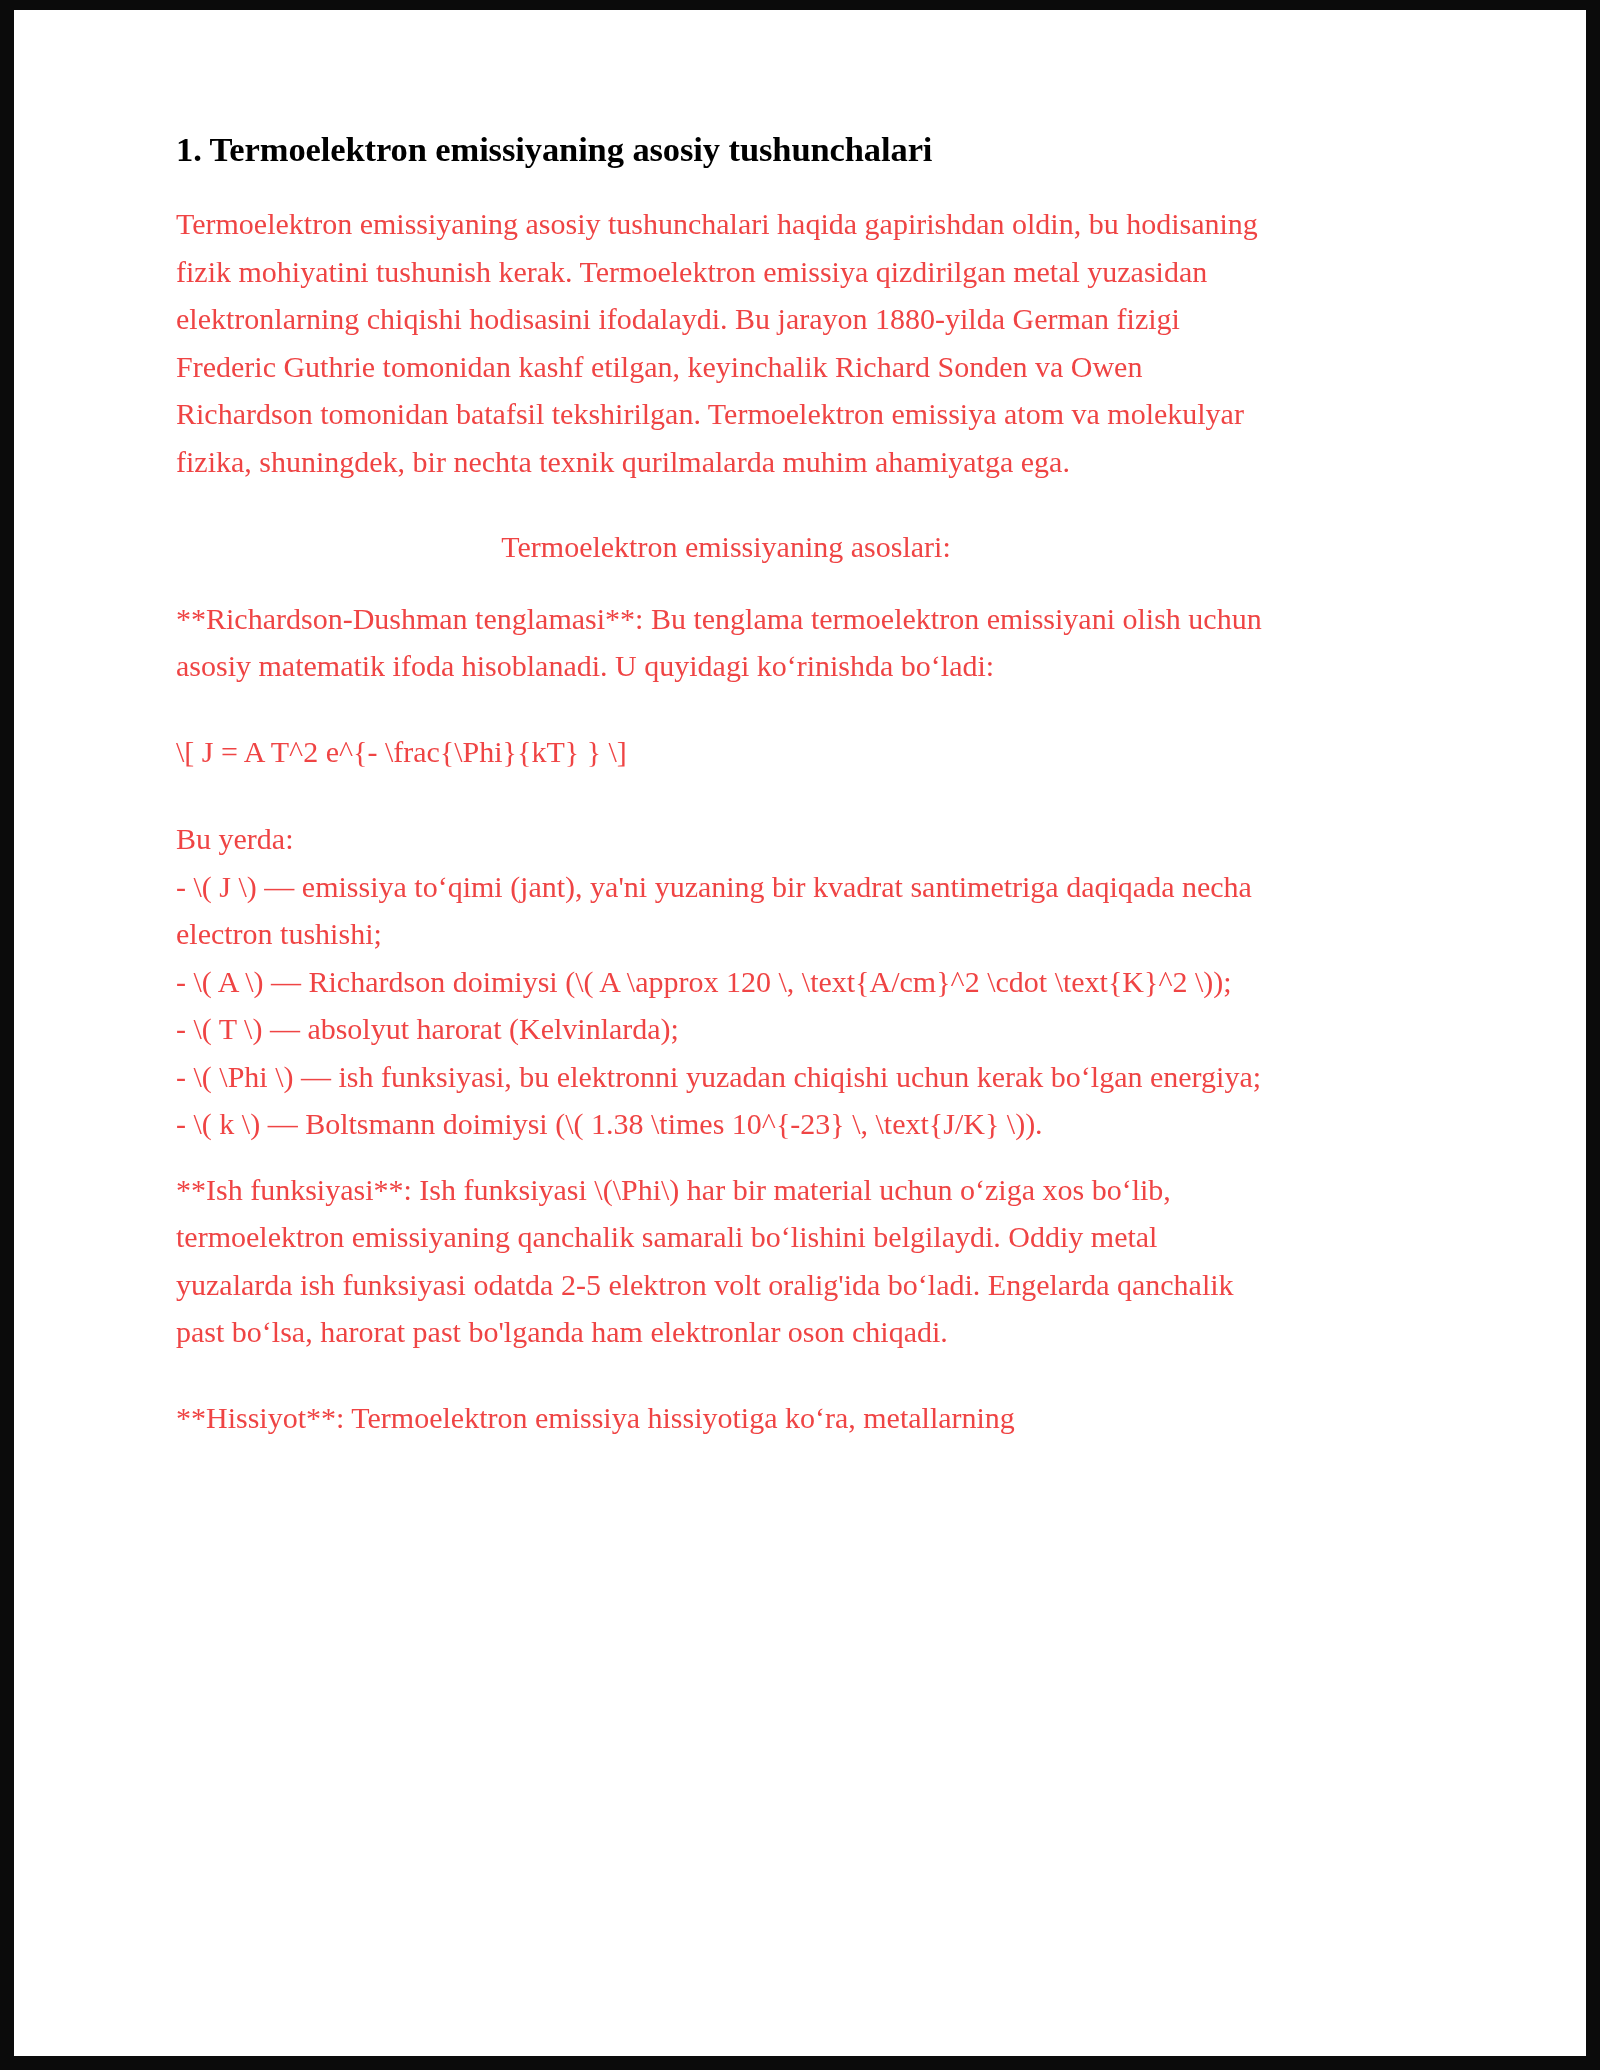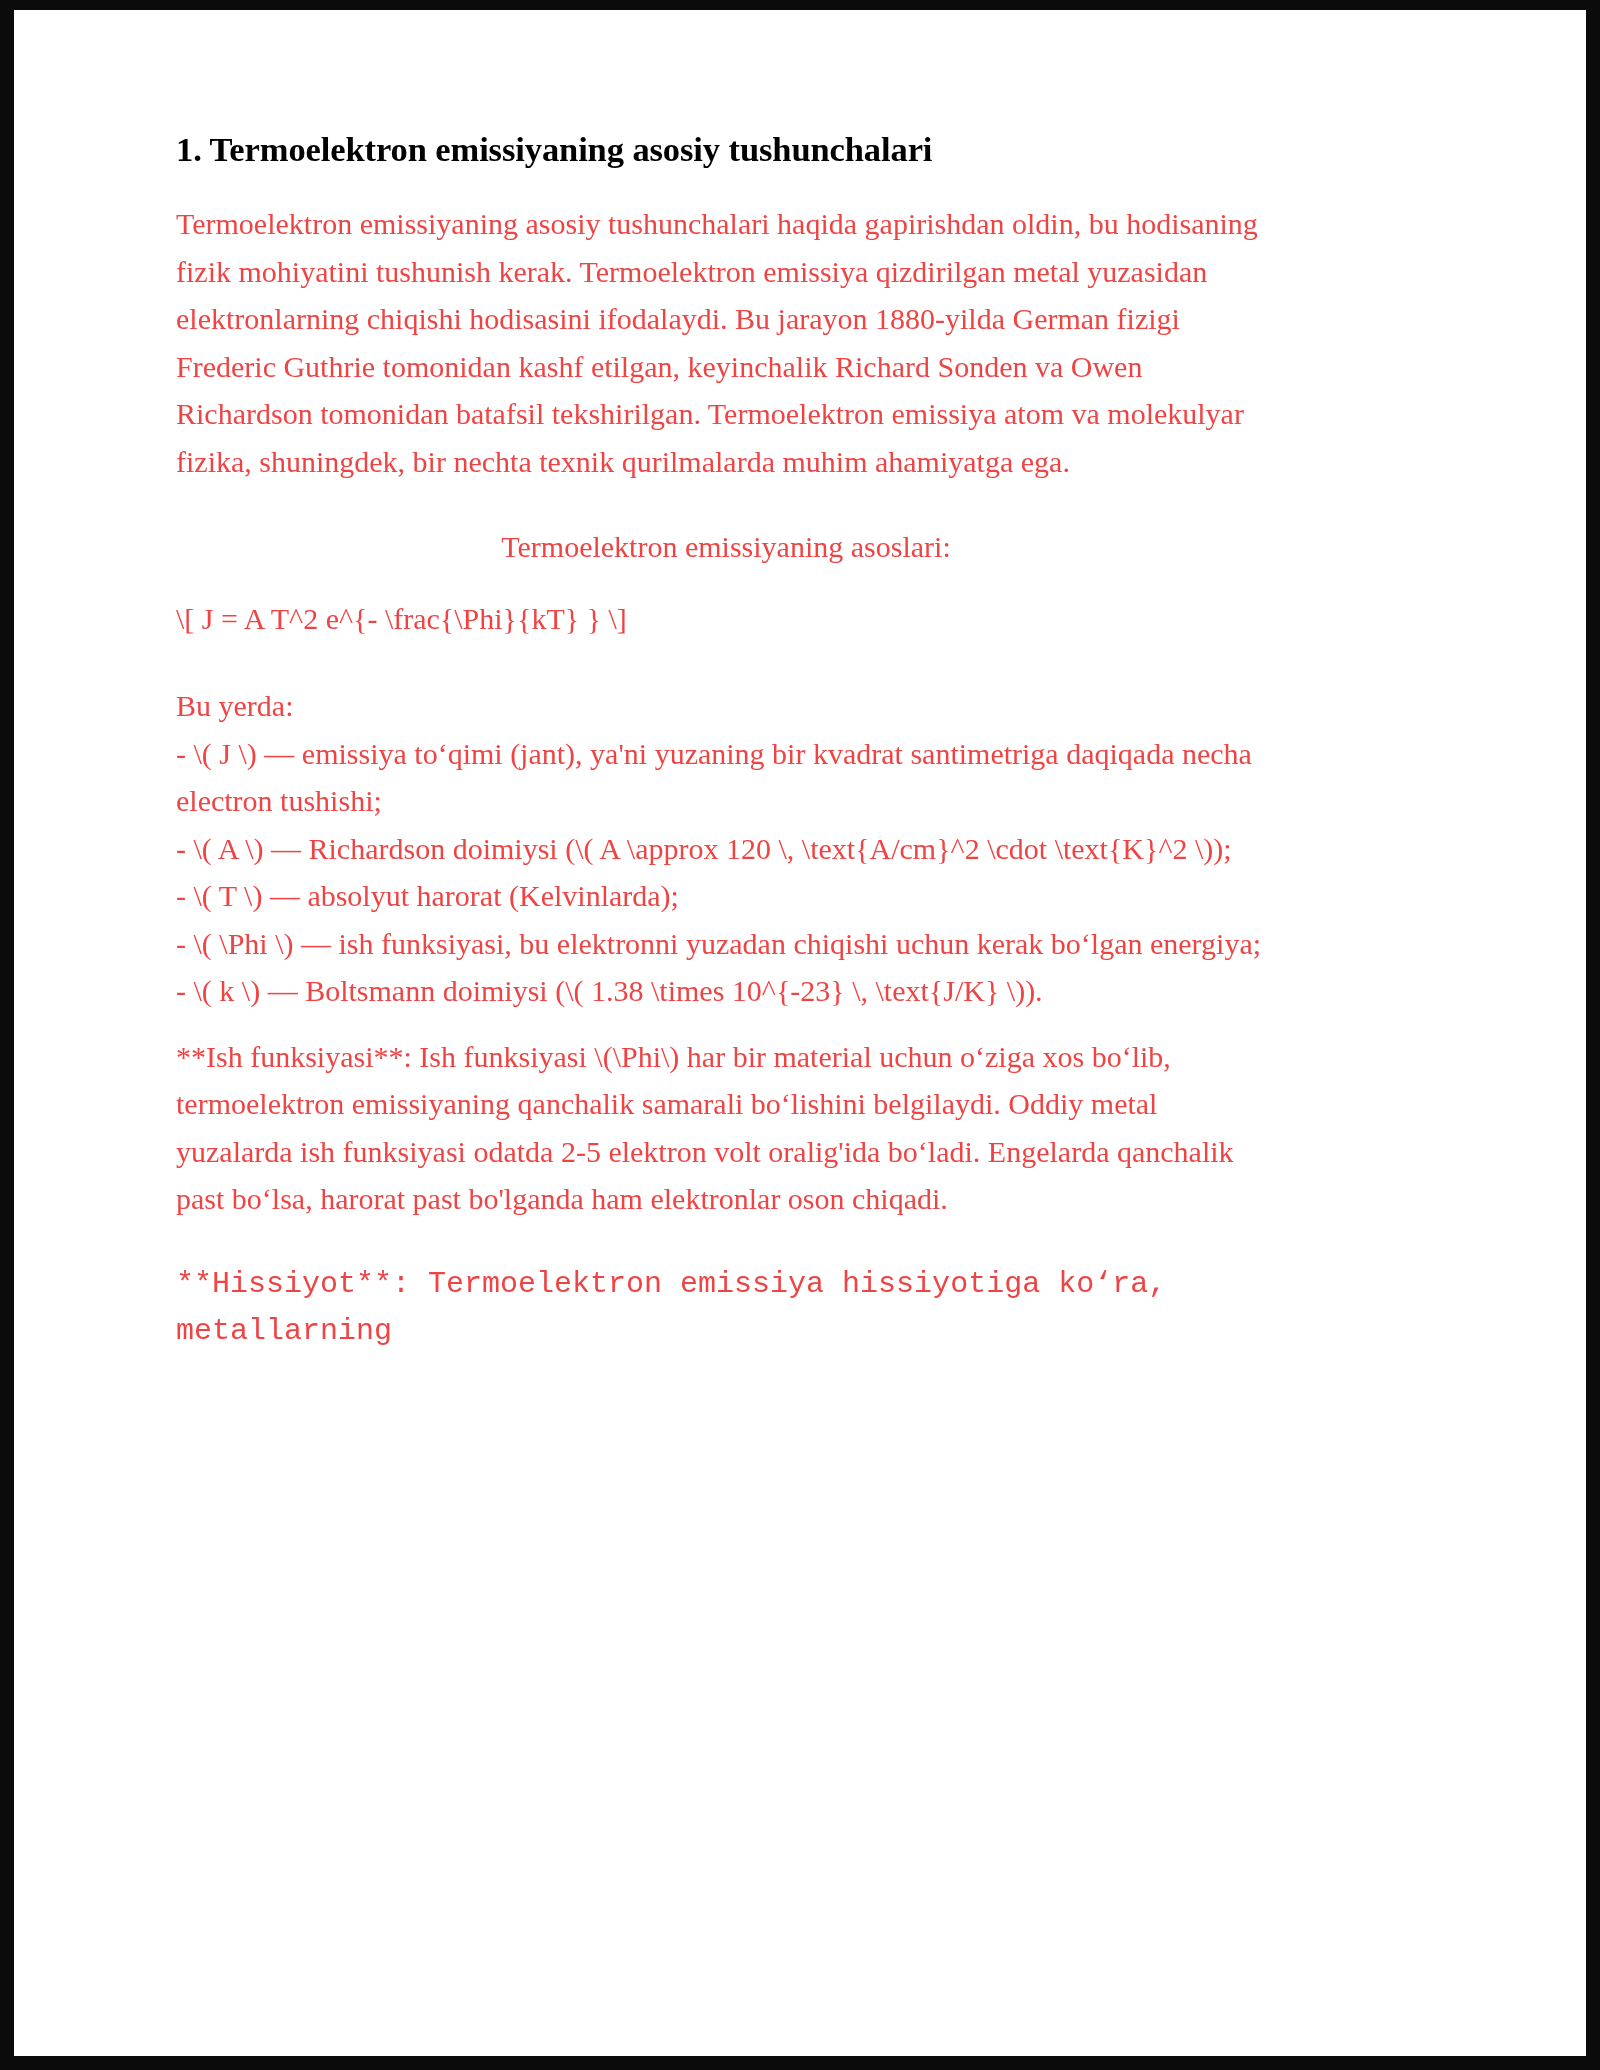--- a/index.html
+++ b/index.html
@@ -71,36 +71,36 @@
     margin-bottom: 40px;
   }
 
   p.doc-para.list-block {
     white-space: pre-wrap;
     margin-bottom: 18px;
   }
 
   p.doc-para.last {
     margin-bottom: 0;
-    font-family: Liberation Mono, monospace;
   }
 </style>
 </head>
 <body>
 
 <div class="page-frame">
   <div class="page-sheet">
     <div class="doc-body">
 
       <h1 class="doc-title">1. Termoelektron emissiyaning asosiy tushunchalari</h1>
 
       <p class="doc-para">Termoelektron emissiyaning asosiy tushunchalari haqida gapirishdan oldin, bu hodisaning fizik mohiyatini tushunish kerak. Termoelektron emissiya qizdirilgan metal yuzasidan elektronlarning chiqishi hodisasini ifodalaydi. Bu jarayon 1880-yilda German fizigi Frederic Guthrie tomonidan kashf etilgan, keyinchalik Richard Sonden va Owen Richardson tomonidan batafsil tekshirilgan. Termoelektron emissiya atom va molekulyar fizika, shuningdek, bir nechta texnik qurilmalarda muhim ahamiyatga ega.</p>
 
       <p class="doc-para tight">Termoelektron emissiyaning asoslari:</p>
 
+      <p class="doc-para">**Richardson-Dushman tenglamasi**: Bu tenglama termoelektron emissiyani olish uchun asosiy matematik ifoda hisoblanadi. U quyidagi ko‘rinishda bo‘ladi:</p>
 
       <p class="doc-para eq">\[ J = A T^2 e^{- \frac{\Phi}{kT} } \]</p>
 
       <p class="doc-para list-block">Bu yerda:
 - \( J \) — emissiya to‘qimi (jant), ya'ni yuzaning bir kvadrat santimetriga daqiqada necha electron tushishi;
 - \( A \) — Richardson doimiysi (\( A \approx 120 \, \text{A/cm}^2 \cdot \text{K}^2 \));
 - \( T \) — absolyut harorat (Kelvinlarda);
 - \( \Phi \) — ish funksiyasi, bu elektronni yuzadan chiqishi uchun kerak bo‘lgan energiya;
 - \( k \) — Boltsmann doimiysi (\( 1.38 \times 10^{-23} \, \text{J/K} \)).</p>
 

